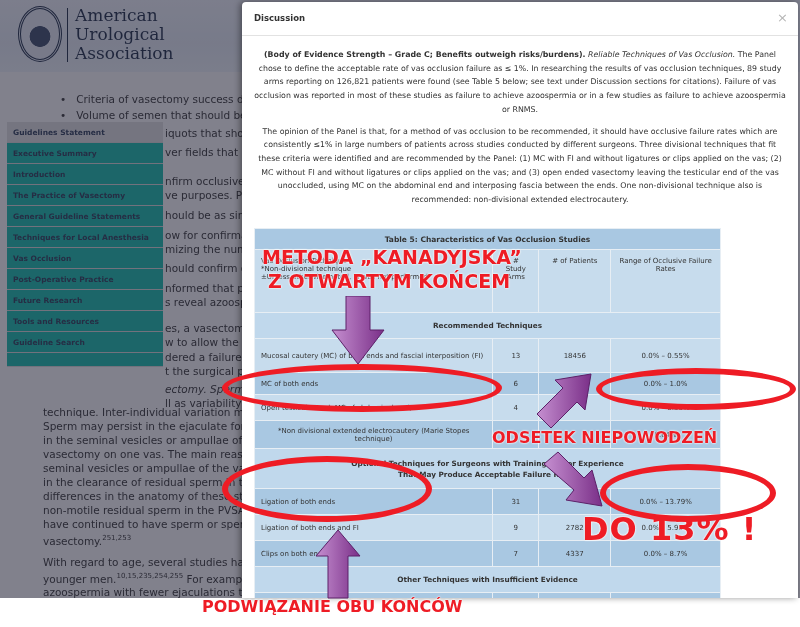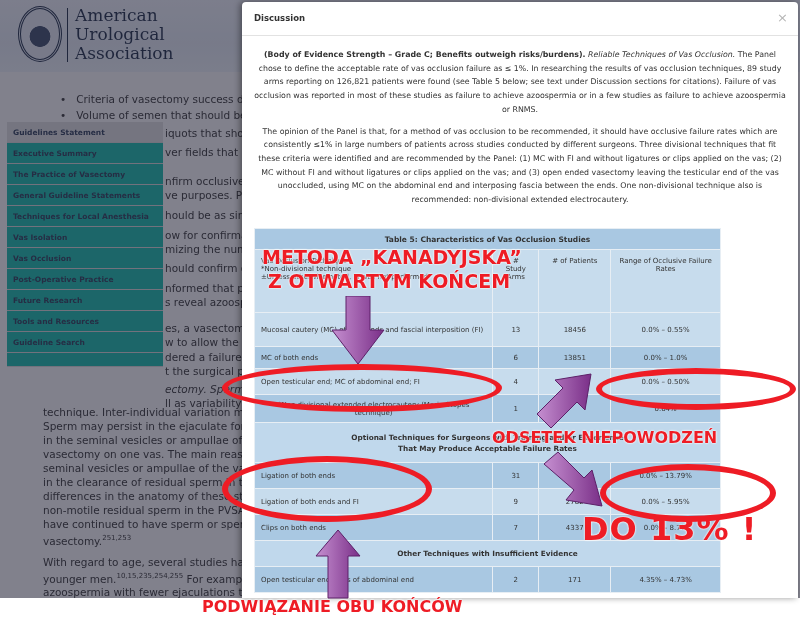--- a/index.html
+++ b/index.html
@@ -101,24 +101,24 @@
     <div class="bg-text" style="position:relative;"><span>vasectomy.</span><sup>251,253</sup></div>
     <div style="height:7px;"></div>
     <div class="bg-text" style="position:relative;">With regard to age, several studies have sug</div>
     <div class="bg-text" style="position:relative;"><span>younger men.</span><sup>10,15,235,254,255</sup><span> For example, M</span></div>
     <div class="bg-text" style="position:relative;">azoospermia with fewer ejaculations than c</div>
   </div>
 
   <div class="guide-nav">
     <div class="gn-item active">Guidelines Statement</div>
     <div class="gn-item">Executive Summary</div>
+    <div class="gn-item">Introduction</div>
     <div class="gn-item">The Practice of Vasectomy</div>
     <div class="gn-item">General Guideline Statements</div>
     <div class="gn-item">Techniques for Local Anesthesia</div>
-    <div class="gn-item">Vas Isolation</div>
     <div class="gn-item">Vas Occlusion</div>
     <div class="gn-item">Post-Operative Practice</div>
     <div class="gn-item">Future Research</div>
     <div class="gn-item">Tools and Resources</div>
     <div class="gn-item">Guideline Search</div>
     <div class="gn-item blank"></div>
   </div>
 </div>
 <div id="dim-overlay"></div>
 
@@ -150,20 +150,23 @@
         <div>±Unless otherwise noted, FI was not performed</div>
       </td>
       <td class="c">
         <div>#</div>
         <div>Study</div>
         <div>Arms</div>
       </td>
       <td class="c"># of Patients</td>
       <td class="c">Range of Occlusive Failure Rates</td>
     </tr>
+    <tr class="sec-row">
+          <th colspan="4">Recommended Techniques</th>
+        </tr>
     <tr class="row-a h34">
       <td>Mucosal cautery (MC) of both ends and fascial interposition (FI)</td>
       <td class="num">13</td>
       <td class="num">18456</td>
       <td class="num">0.0% – 0.55%</td>
     </tr>
     <tr class="row-b h22">
       <td>MC of both ends</td>
       <td class="num">6</td>
       <td class="num">13851</td>

